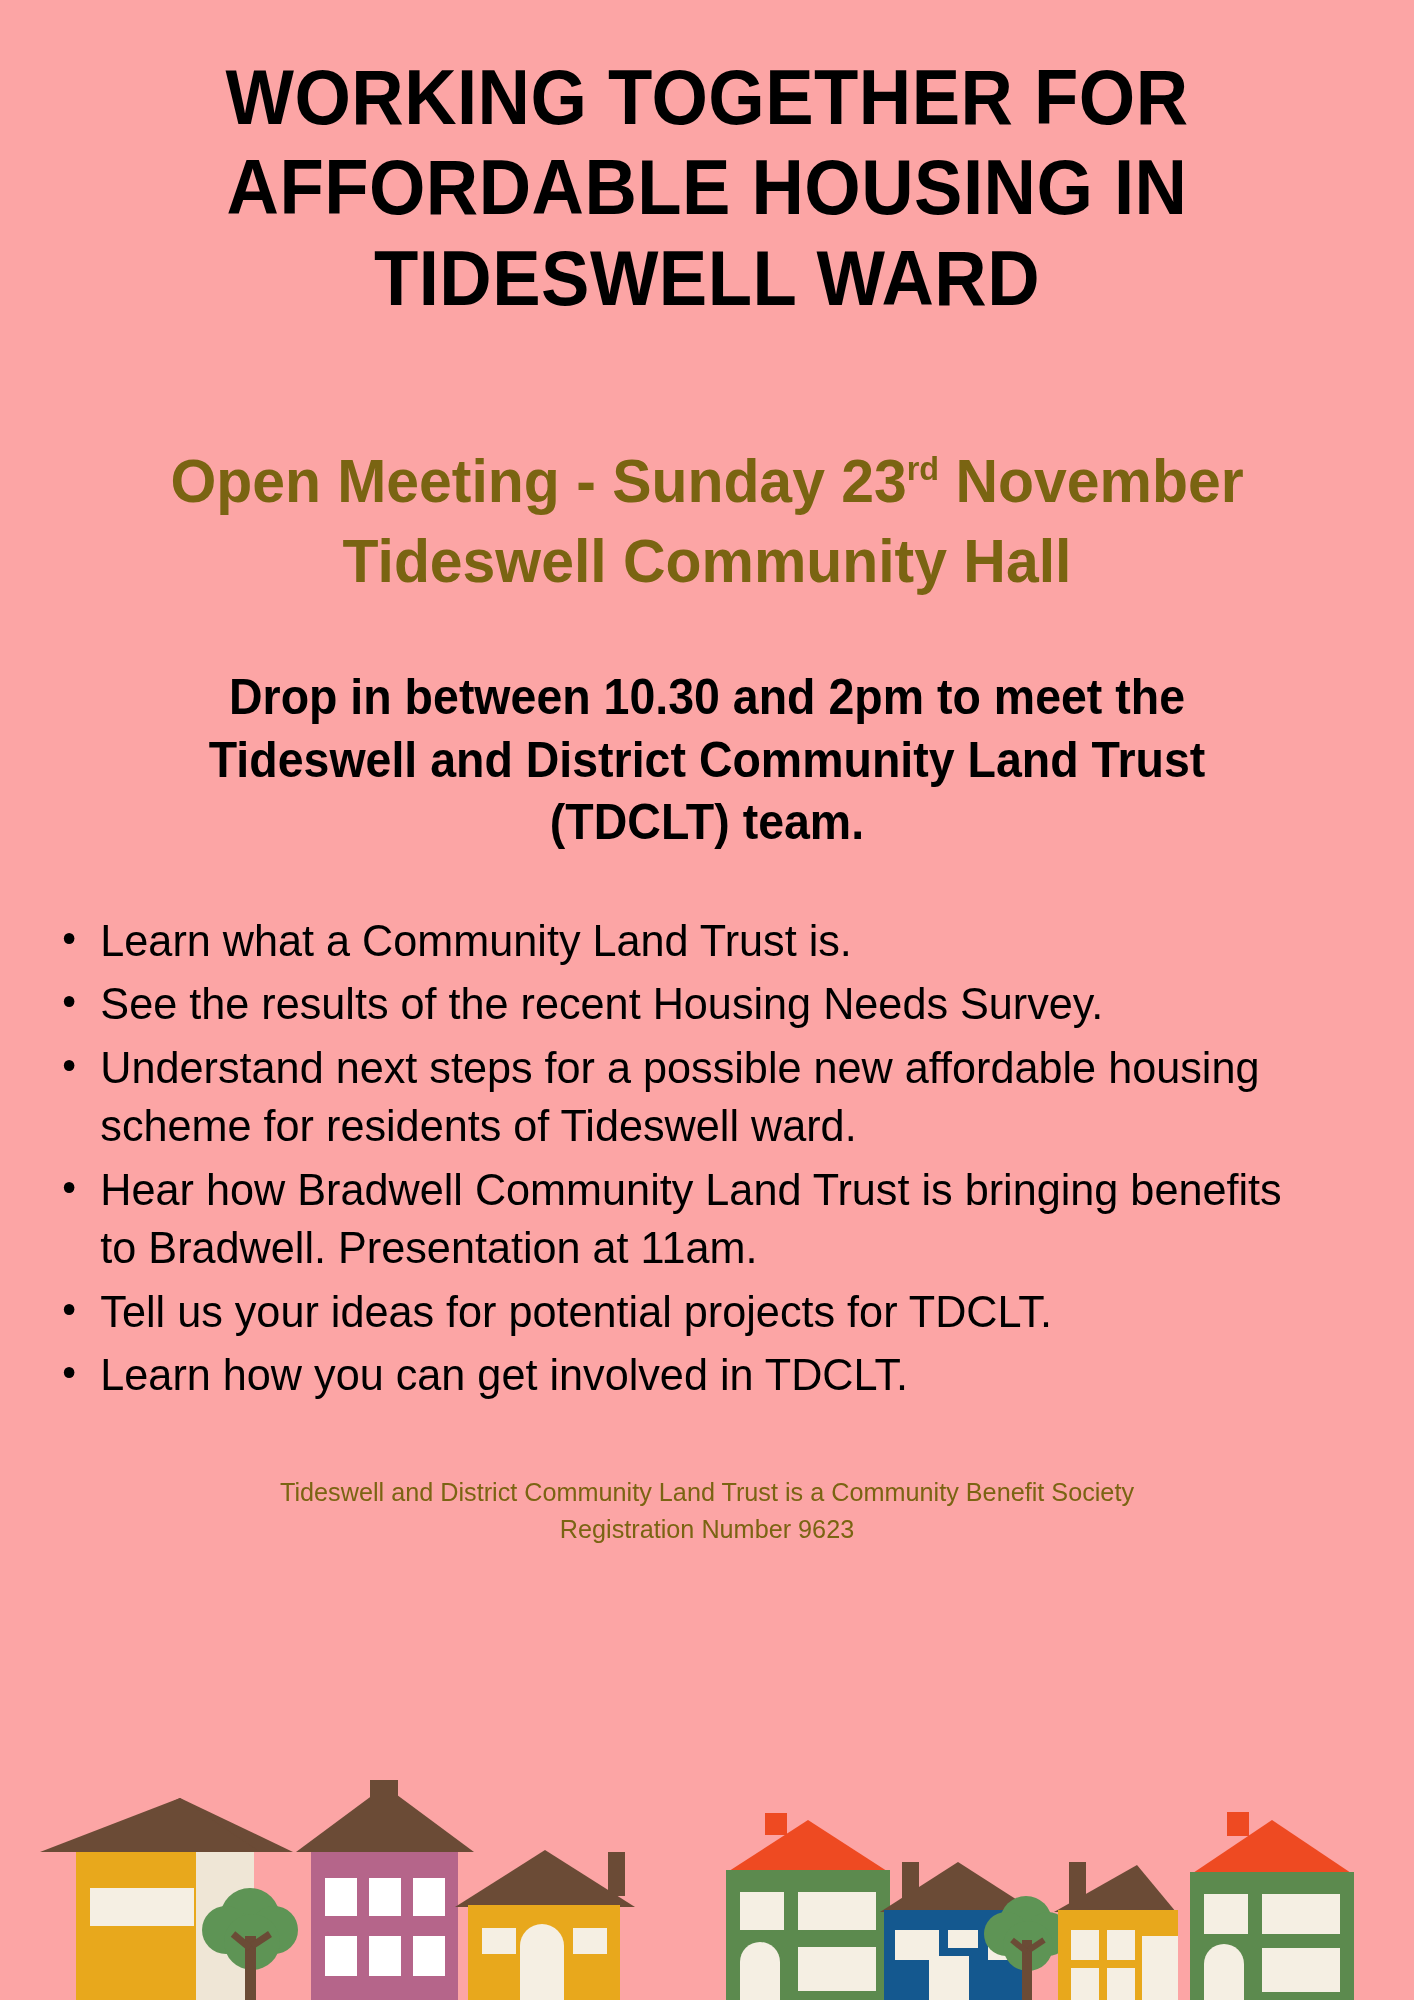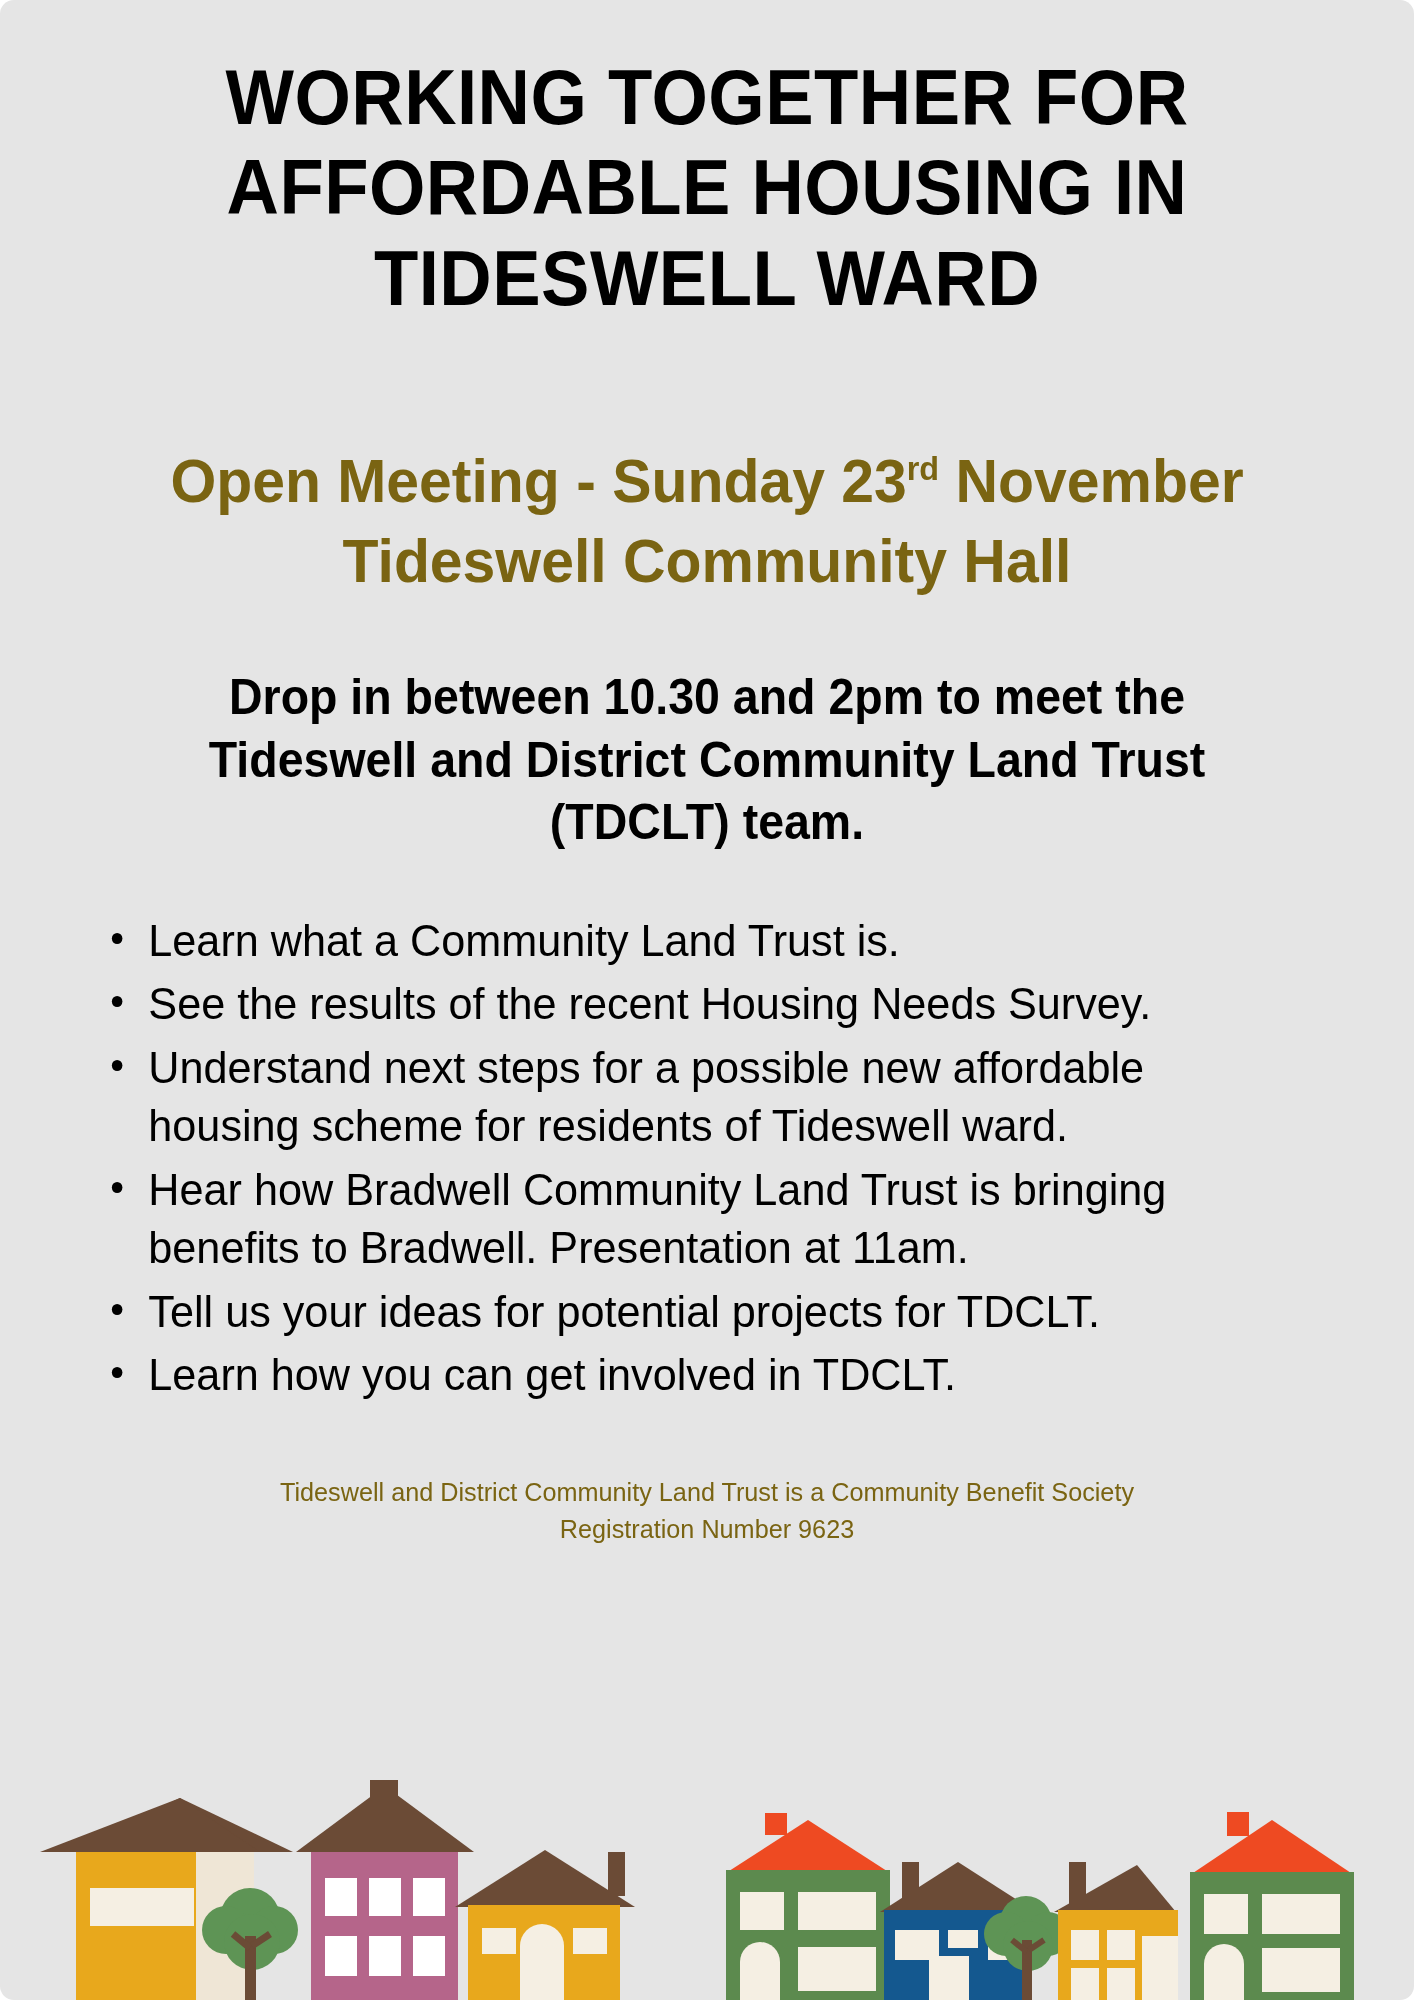--- a/index.html
+++ b/index.html
@@ -12,23 +12,22 @@
     width: 1414px;
     height: 2000px;
     font-family: "Liberation Sans", "DejaVu Sans", sans-serif;
     overflow: hidden;
     position: relative;
   }
   .poster {
     position: relative;
     width: 1414px;
     height: 2000px;
-    background: #e5e5e5;
+    background: #fca5a5;
     box-sizing: border-box;
-    border-radius: 14px;
   }
 
   
   .title-block {
     padding: 52px 120px 0 120px;
     text-align: center;
   }
   .title-line {
     font-family: "Liberation Sans Narrow", "Liberation Sans", "DejaVu Sans", sans-serif;
     font-weight: 700;
@@ -77,21 +76,21 @@
     line-height: 1.25;
     color: #000000;
     transform: scaleX(0.93);
     transform-origin: center;
     white-space: nowrap;
   }
 
   
   .bullets {
     margin: 58px 0 0 0;
-    padding: 0 70px 0 108px;
+    padding: 0 70px 0 60px;
     list-style: none;
   }
   .bullet-item {
     position: relative;
     font-family: "Liberation Sans Narrow", "Liberation Sans", "DejaVu Sans", sans-serif;
     font-weight: 400;
     font-size: 45px;
     line-height: 1.30;
     color: #000000;
     margin: 0 0 5px 0;

